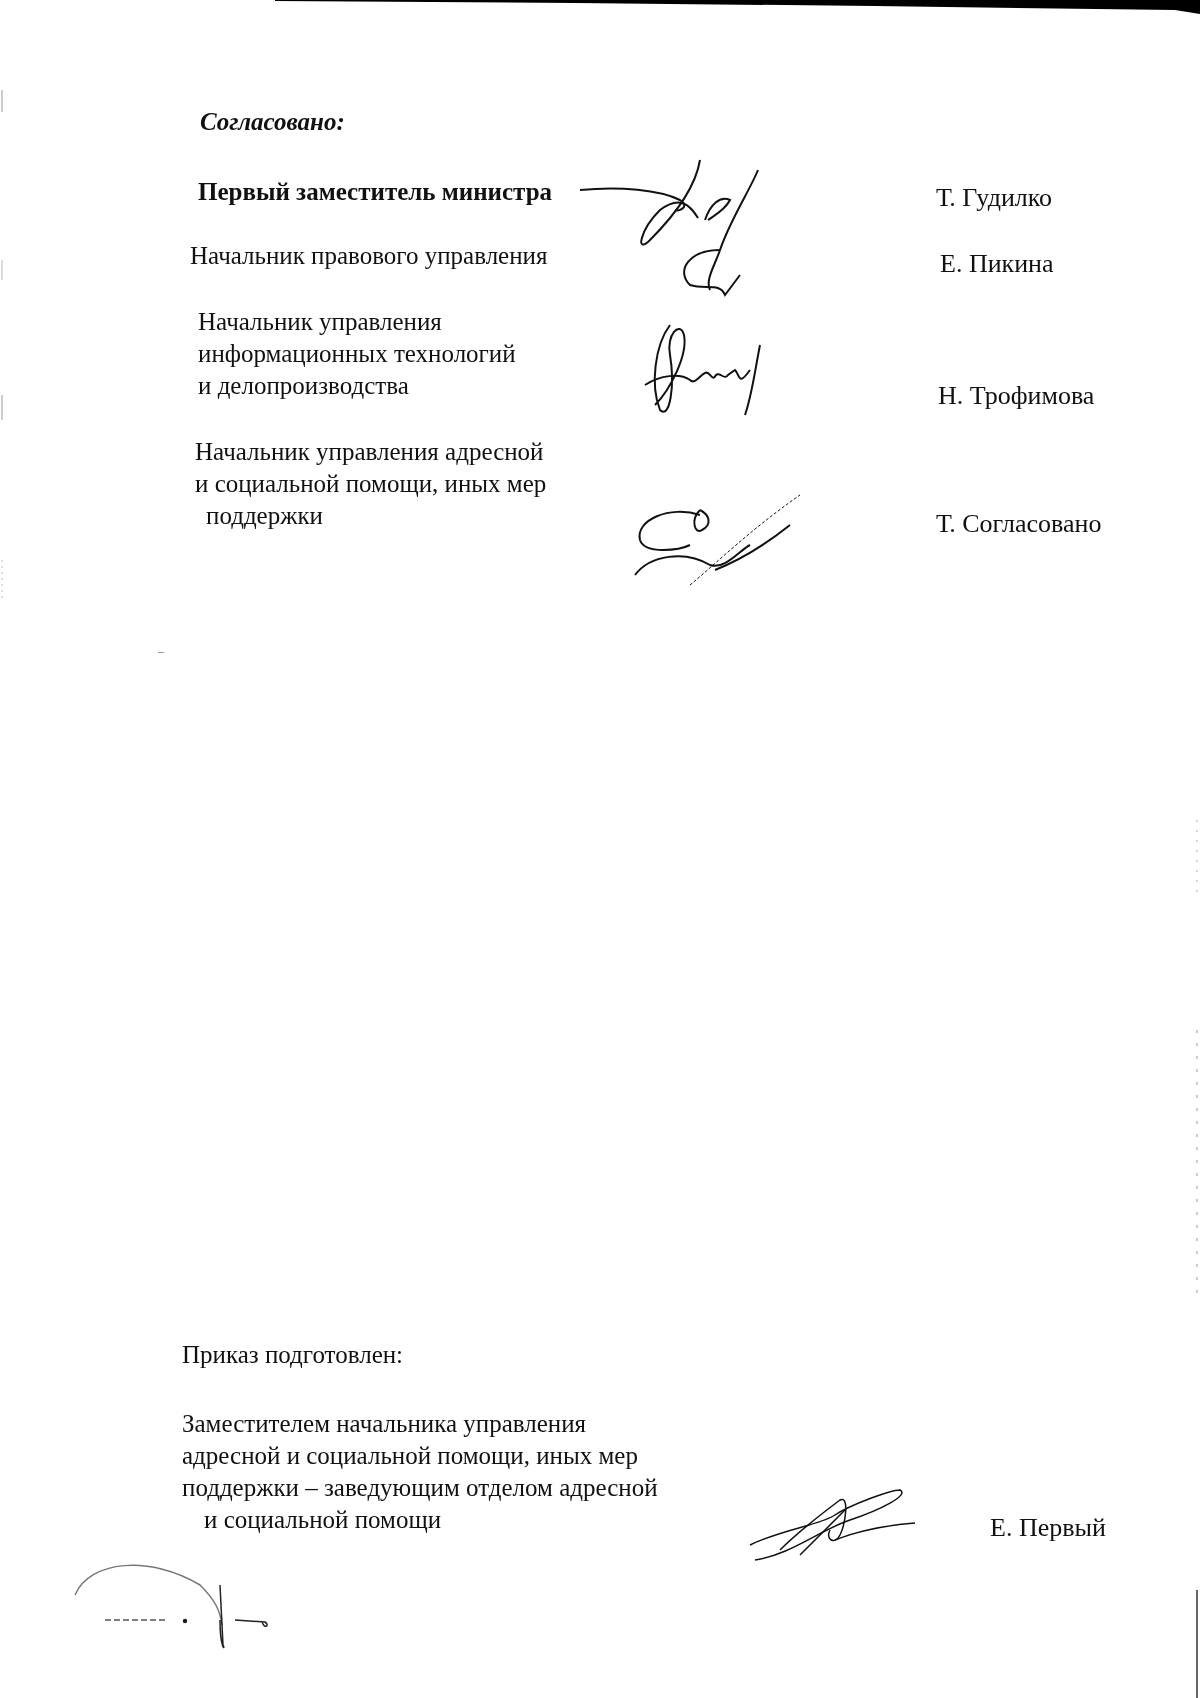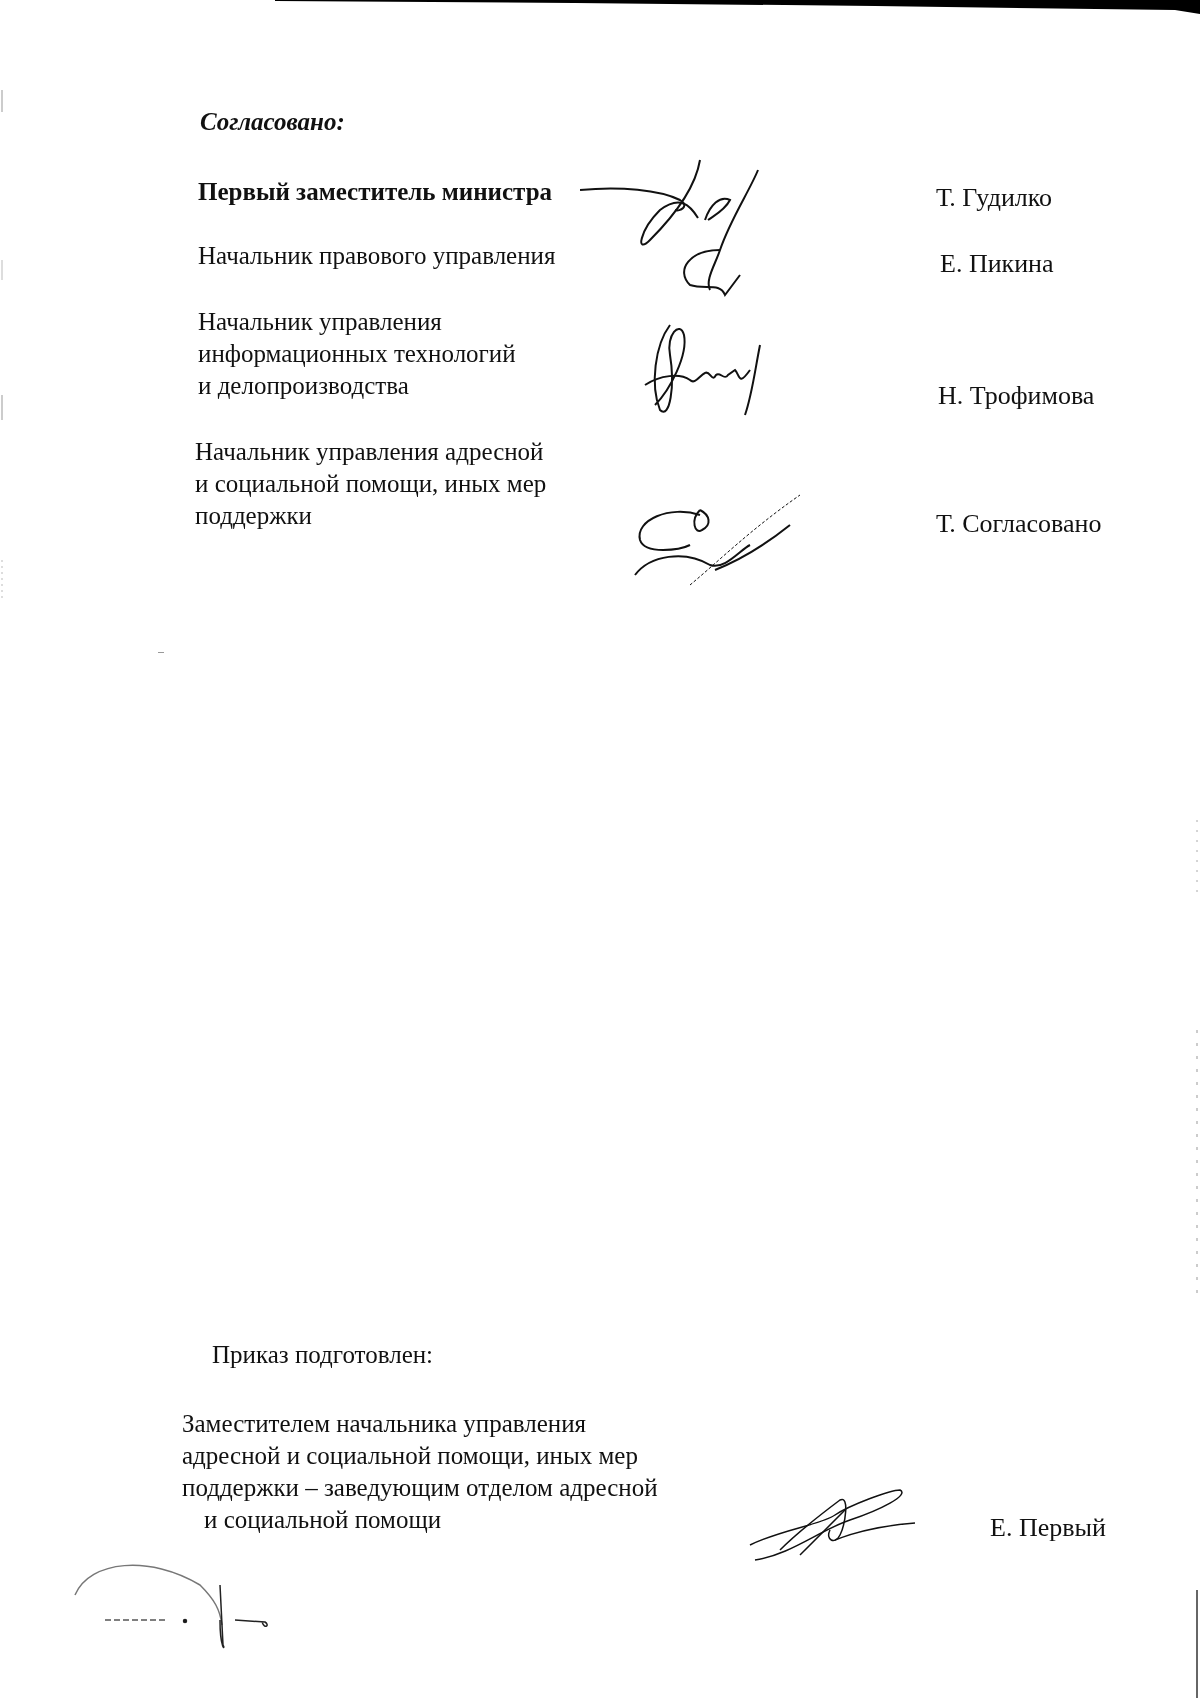--- a/index.html
+++ b/index.html
@@ -30,21 +30,21 @@
   <line x1="3" y1="820" x2="3" y2="900" stroke="#aaa" stroke-width="1" stroke-dasharray="2,8"></line>
   <line x1="3" y1="1030" x2="3" y2="1300" stroke="#999" stroke-width="1" stroke-dasharray="3,10"></line>
   <line x1="3" y1="1590" x2="3" y2="1698" stroke="#666" stroke-width="2"></line>
 </svg>
 
 <div class="txt heading" style="left:200px; top:106px;">Согласовано:</div>
 
 <div class="txt" style="left:198px; top:176px;font-weight:bold;">Первый заместитель министра</div>
 <div class="name" style="left:936px; top:182px;">Т. Гудилко</div>
 
-<div class="txt" style="left:198px; top:240px;">Начальник правового управления</div>
+<div class="txt" style="left:190px; top:240px;">Начальник правового управления</div>
 <div class="name" style="left:940px; top:248px;">Е. Пикина</div>
 
 <svg class="sig" style="left:580px; top:150px;" width="200" height="150" viewBox="0 0 200 150" fill="none" stroke="#111" stroke-width="2">
   <path d="M0,40 C40,36 80,40 100,50 C110,56 100,62 95,60"></path>
   <path d="M120,10 C115,40 90,70 70,90 C55,105 60,80 80,60 C100,45 110,55 118,68"></path>
   <path d="M125,70 C130,55 140,45 150,50 C145,60 135,65 128,70"></path>
   <path d="M178,20 C170,40 150,70 140,100 C135,115 125,130 130,140"></path>
   <path d="M140,100 C110,100 95,120 110,135 C125,140 140,132 145,145 L160,125"></path>
 </svg>
 
@@ -54,34 +54,34 @@
 <div class="name" style="left:938px; top:380px;">Н. Трофимова</div>
 
 <svg class="sig" style="left:640px; top:315px;" width="150" height="110" viewBox="0 0 150 110" fill="none" stroke="#111" stroke-width="2">
   <path d="M30,10 C15,30 10,70 20,95 C30,105 35,70 30,40 C26,20 40,5 44,20 C48,40 30,75 15,90"></path>
   <path d="M5,70 C20,60 40,58 50,65 C55,70 60,60 65,58 C70,55 72,68 76,60 C80,56 84,66 88,60 L95,55 C100,60 98,72 110,55"></path>
   <path d="M120,30 C115,55 112,80 105,100"></path>
 </svg>
 
 <div class="txt" style="left:195px; top:436px;">Начальник управления адресной</div>
 <div class="txt" style="left:195px; top:468px;">и социальной помощи, иных мер</div>
-<div class="txt" style="left:195px; top:500px;">поддержки</div>
+<div class="txt" style="left:206px; top:500px;">поддержки</div>
 <div class="name" style="left:936px; top:508px;">Т. Согласовано</div>
 
 <svg class="sig" style="left:630px; top:490px;" width="180" height="100" viewBox="0 0 180 100" fill="none" stroke="#111" stroke-width="2">
   <path d="M70,25 C40,15 5,30 10,50 C15,65 50,60 60,55"></path>
   <path d="M5,85 C20,65 55,60 80,75 C95,80 110,60 120,55"></path>
   <path d="M70,20 C80,25 82,35 72,40 C65,45 60,30 70,20"></path>
   <path d="M60,95 C90,70 120,40 170,5" stroke-width="1" stroke-dasharray="3,2"></path>
   <path d="M85,80 C110,70 135,55 160,35"></path>
 </svg>
 
 <div style="position:absolute; left:158px; top:652px; width:6px; height:1px; background:#999;"></div>
 
-<div class="txt" style="left:182px; top:1339px;margin-left:30px;">Приказ подготовлен:</div>
+<div class="txt" style="left:182px; top:1339px;">Приказ подготовлен:</div>
 <div class="txt" style="left:182px; top:1408px;">Заместителем начальника управления</div>
 <div class="txt" style="left:182px; top:1440px;">адресной и социальной помощи, иных мер</div>
 <div class="txt" style="left:182px; top:1472px;">поддержки – заведующим отделом адресной</div>
 <div class="txt" style="left:182px; top:1504px;margin-left:22px;">и социальной помощи</div>
 <div class="name" style="left:990px; top:1512px;">Е. Первый</div>
 
 <svg class="sig" style="left:740px; top:1475px;" width="180" height="95" viewBox="0 0 180 95" fill="none" stroke="#111" stroke-width="1.5">
   <path d="M10,70 C40,55 80,50 95,40 C110,30 150,15 160,15 C170,20 140,35 110,45 C80,55 50,80 15,85"></path>
   <path d="M40,75 C60,55 80,40 100,25 C110,20 105,50 100,60 C95,70 85,65 90,55"></path>
   <path d="M95,65 C120,55 150,50 175,48"></path>

